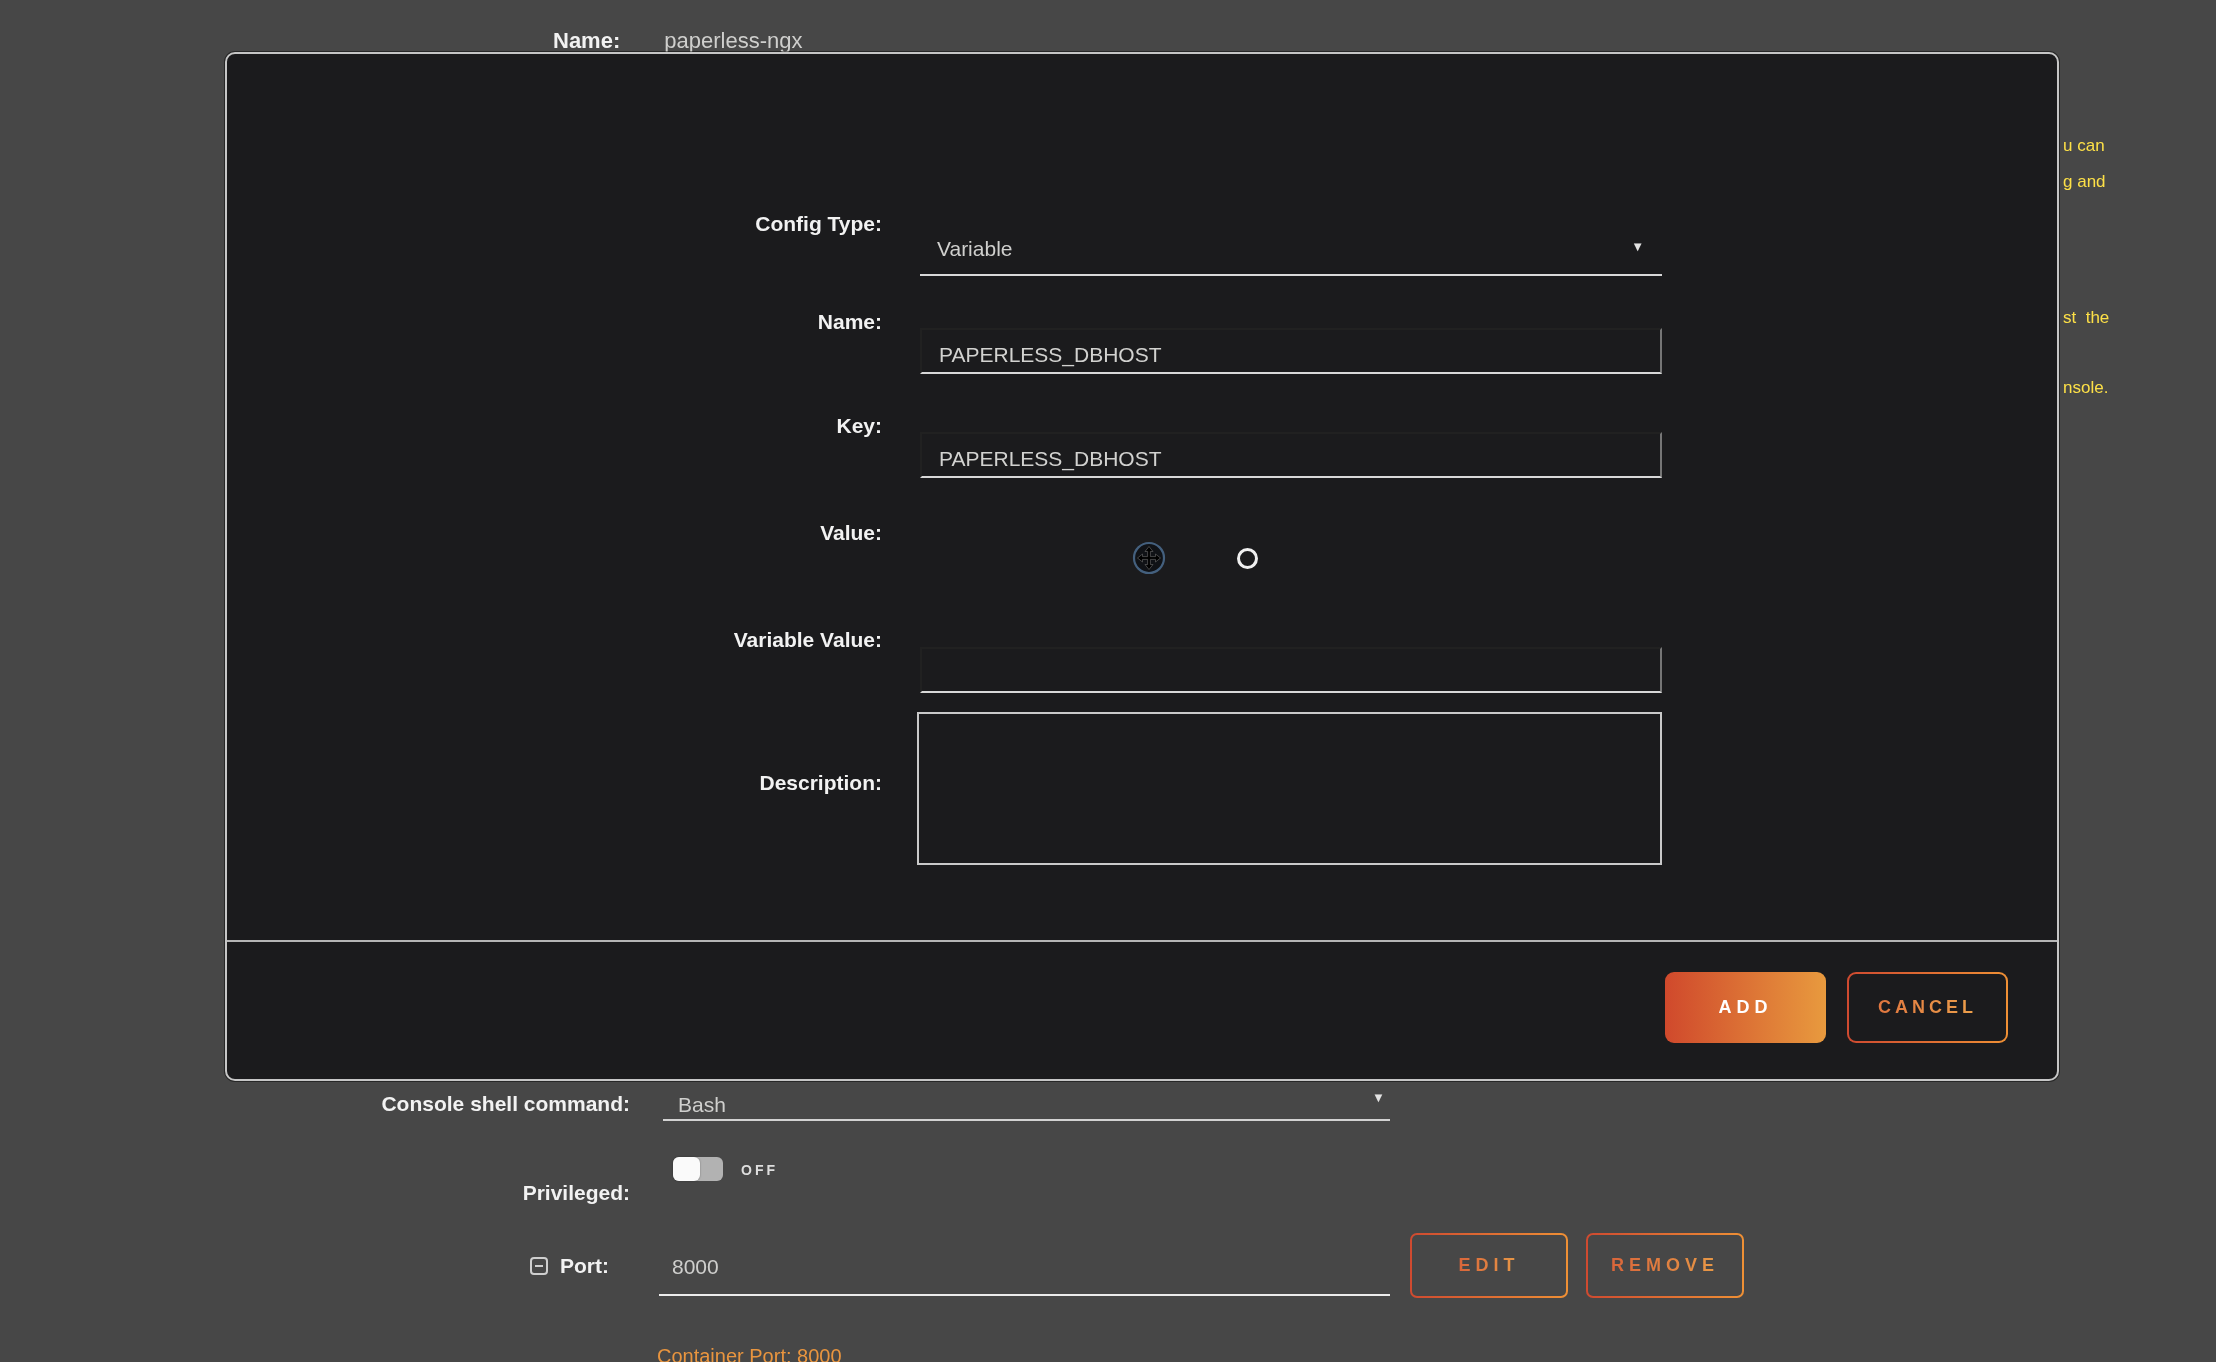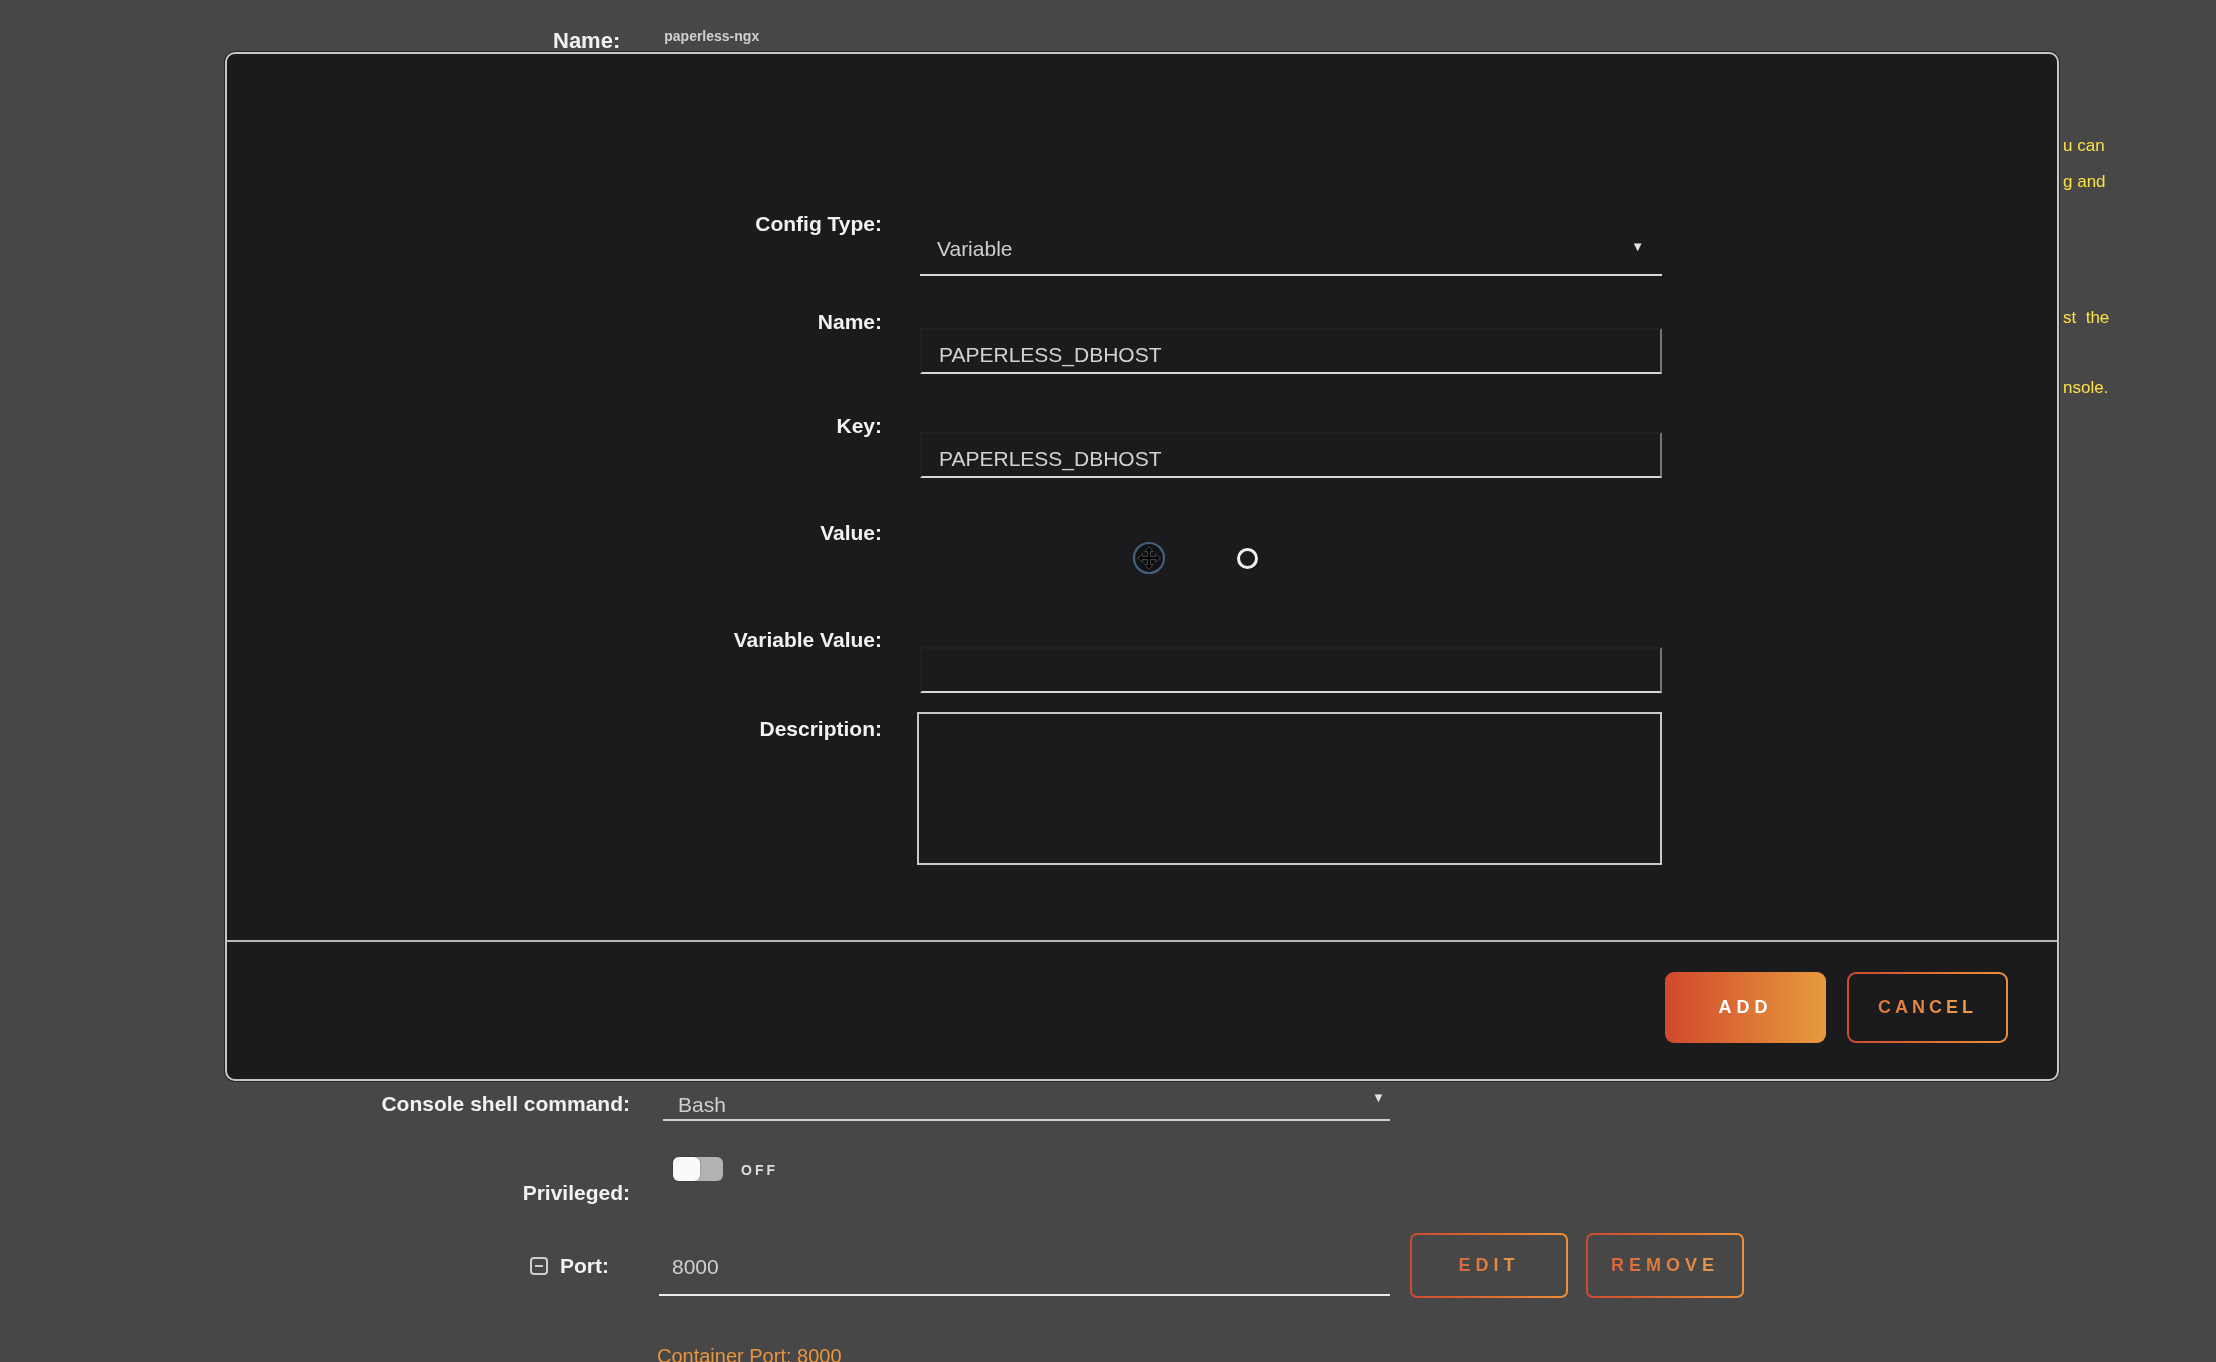--- a/index.html
+++ b/index.html
@@ -72,21 +72,21 @@
   #click-ring  { position:absolute; left:1010px; top:494px; width:21px; height:21px;
                  border:3px solid #f0f0f0; border-radius:50%; background:transparent; }
 </style>
 </head>
 <body>
 
 <div id="screen">
 
   <div class="abs bg-name-row">
     <span class="lbl" style="font-size:22px;">Name:</span>
-    <span class="val" style="font-size:14px;font-weight:bold;">paperless-ngx</span>
+    <span class="val" style="font-size:22px;">paperless-ngx</span>
   </div>
 
   <div class="abs frag" style="top:136px;">u can</div>
   <div class="abs frag" style="top:172px;">g and</div>
   <div class="abs frag" style="top:308px;">st  the</div>
   <div class="abs frag" style="top:378px;">nsole.</div>
 
   <div class="abs lbl" style="left:330px; top:1092px; width:300px; text-align:right;">Console shell command:</div>
   <div class="abs val" style="left:678px; top:1093px;">Bash</div>
   <div class="abs select-arrow" style="left:1372px; top:1090px;">▼</div>
@@ -125,21 +125,21 @@
     <input class="m-field" style="top: 250px;" value="PAPERLESS_DBHOST">
 
     <div class="m-label lbl" style="top:360px;">Key:</div>
     <input class="m-field" style="top: 354px;" value="PAPERLESS_DBHOST">
 
     <div class="m-label lbl" style="top:467px;">Value:</div>
 
     <div class="m-label lbl" style="top:574px;">Variable Value:</div>
     <input class="m-field" style="top: 569px;" value="">
 
-    <div class="m-label lbl" style="top:663px;">Description:</div>
+    <div class="m-label lbl" style="top:717px;">Description:</div>
     <textarea id="desc-area" style=""></textarea>
 
     <div id="footer-divider"></div>
 
     <button id="add-btn">ADD</button>
     <button id="cancel-btn">
       <span>CANCEL</span>
     </button>
 
     <svg id="move-cursor" viewBox="0 0 34 34">

